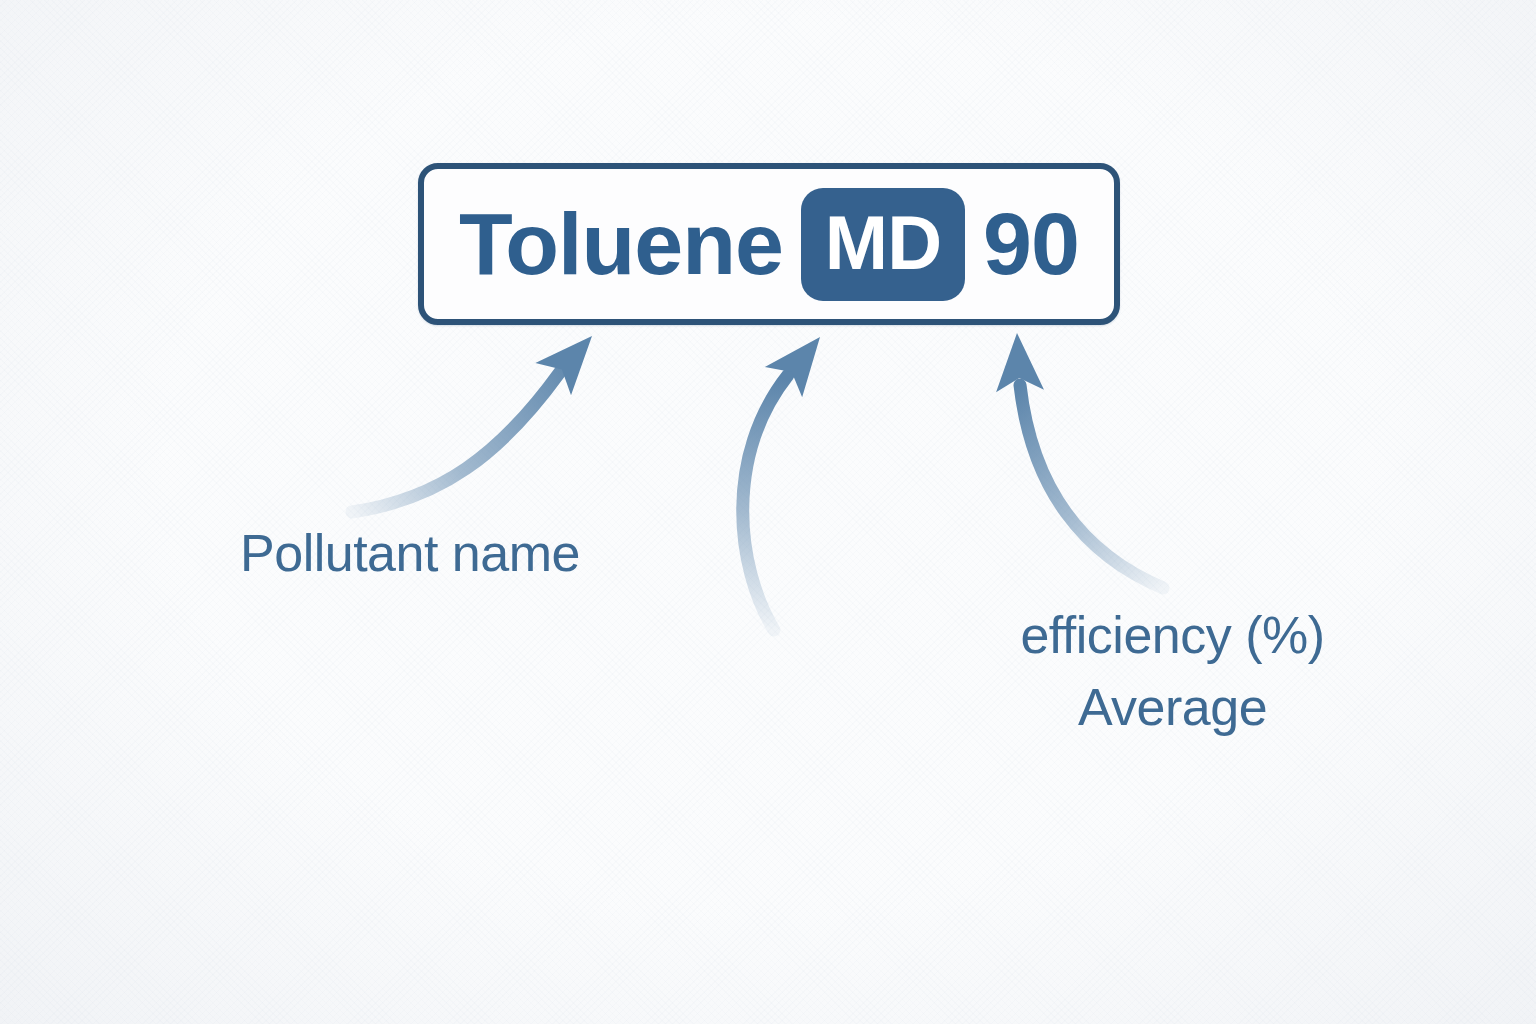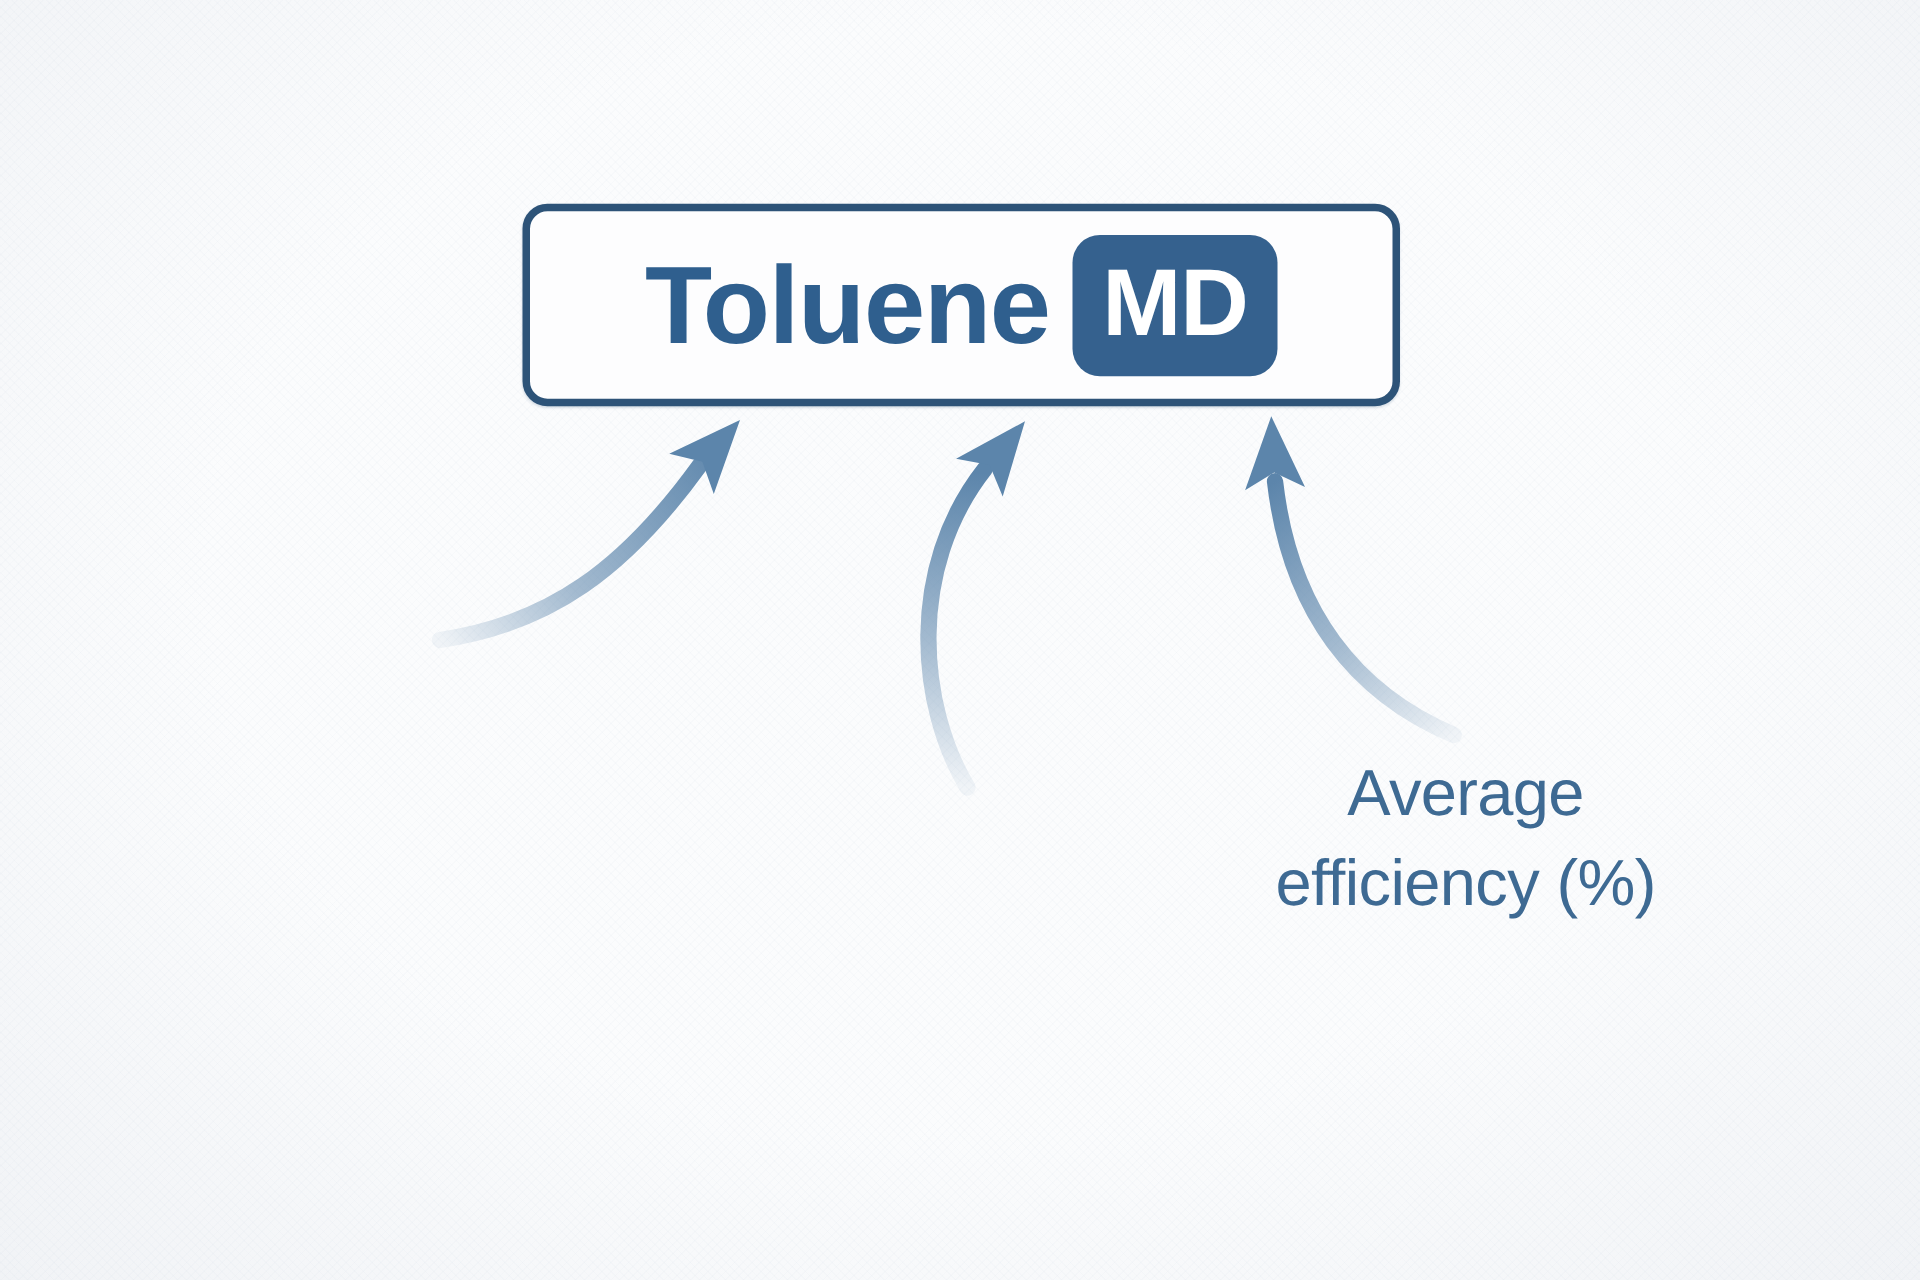--- a/index.html
+++ b/index.html
@@ -114,24 +114,28 @@
 
     <g>
       <path d="M 1163 588 C 1085 555, 1032 490, 1020 385" fill="none" stroke="url(#grad3)" stroke-width="13" stroke-linecap="round"></path>
       <path d="M 0 0 L -58 -24 L -45 0 L -58 24 Z" transform="translate(1017,333) rotate(-93)" fill="var(--arrow, #5c85ab)"></path>
     </g>
   </svg>
 
   <div class="code-box">
     <span class="code-text">Toluene</span>
     <span class="code-badge">MD</span>
+    <span class="code-text">90</span>
   </div>
 
+  <div class="diagram-label label-pollutant">
+    <span>Pollutant name</span>
+  </div>
 
   <div class="diagram-label label-duty">
   </div>
 
   <div class="diagram-label label-efficiency">
+    <div>efficiency (%)</div>
     <div>Average</div>
-    <div>efficiency (%)</div>
   </div>
 
 </div>
 
 </body></html>

